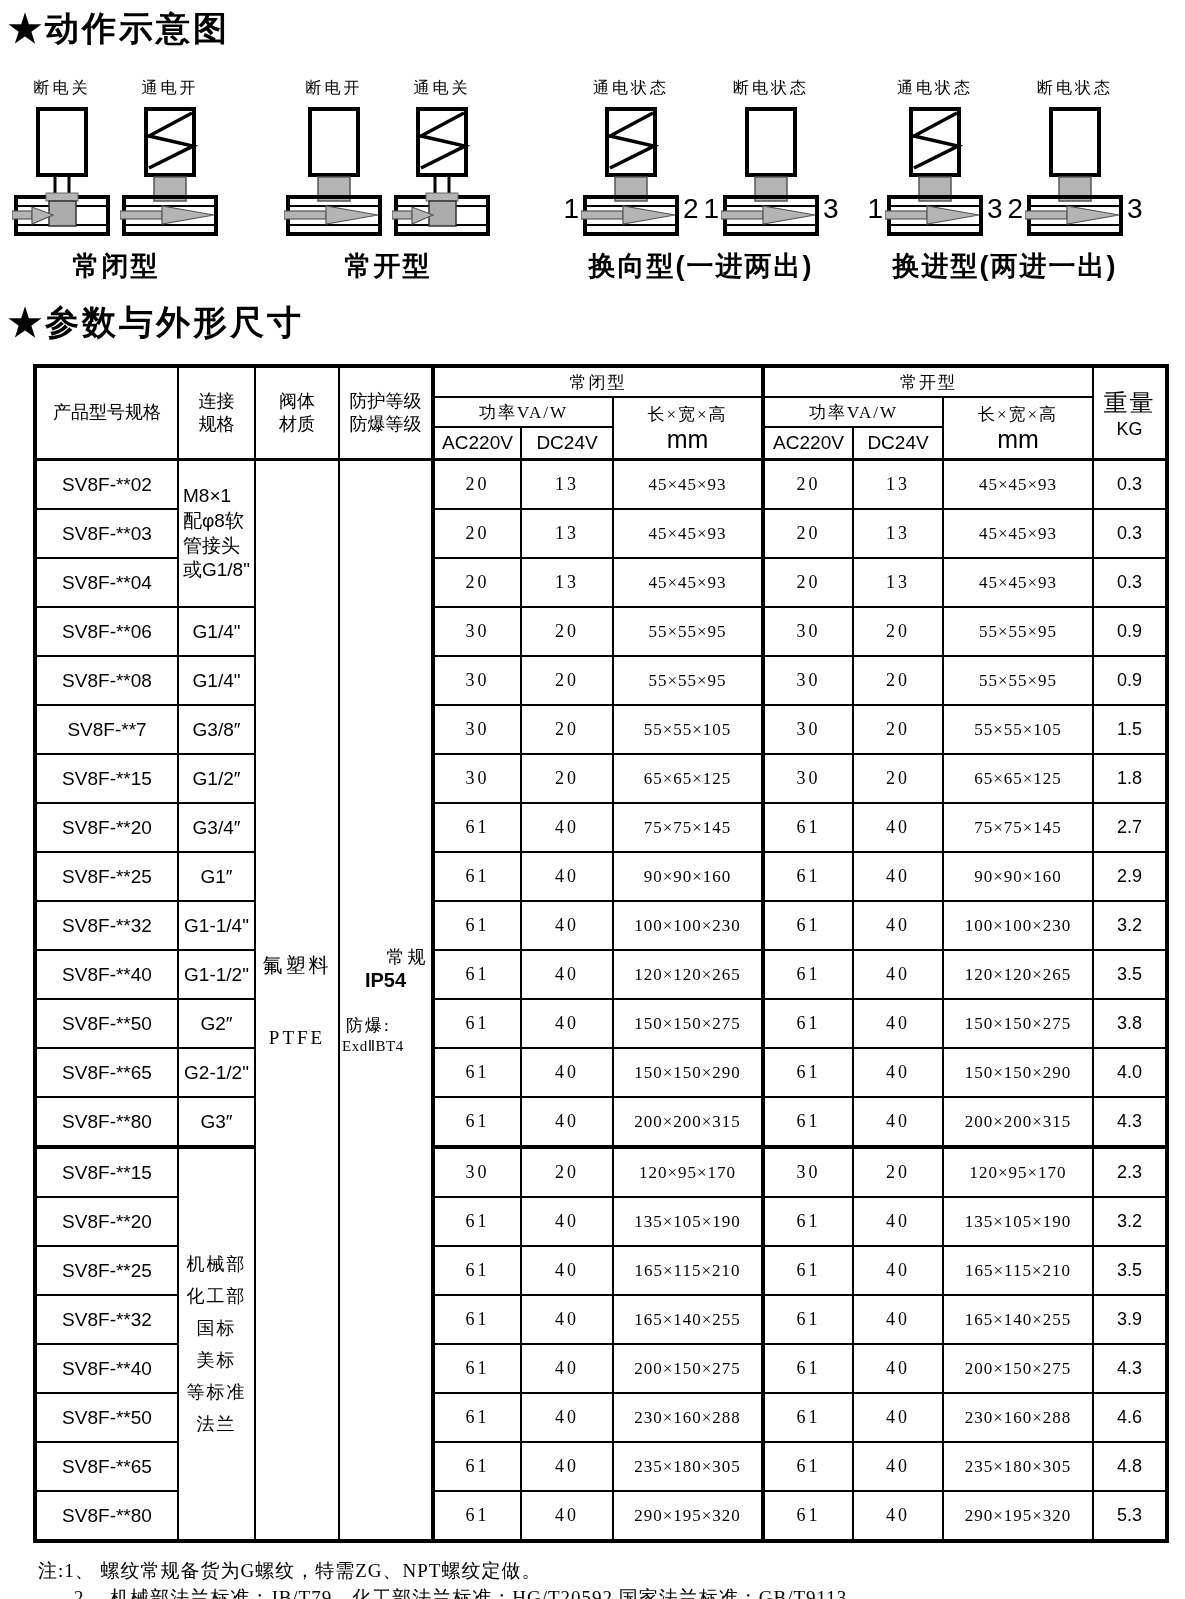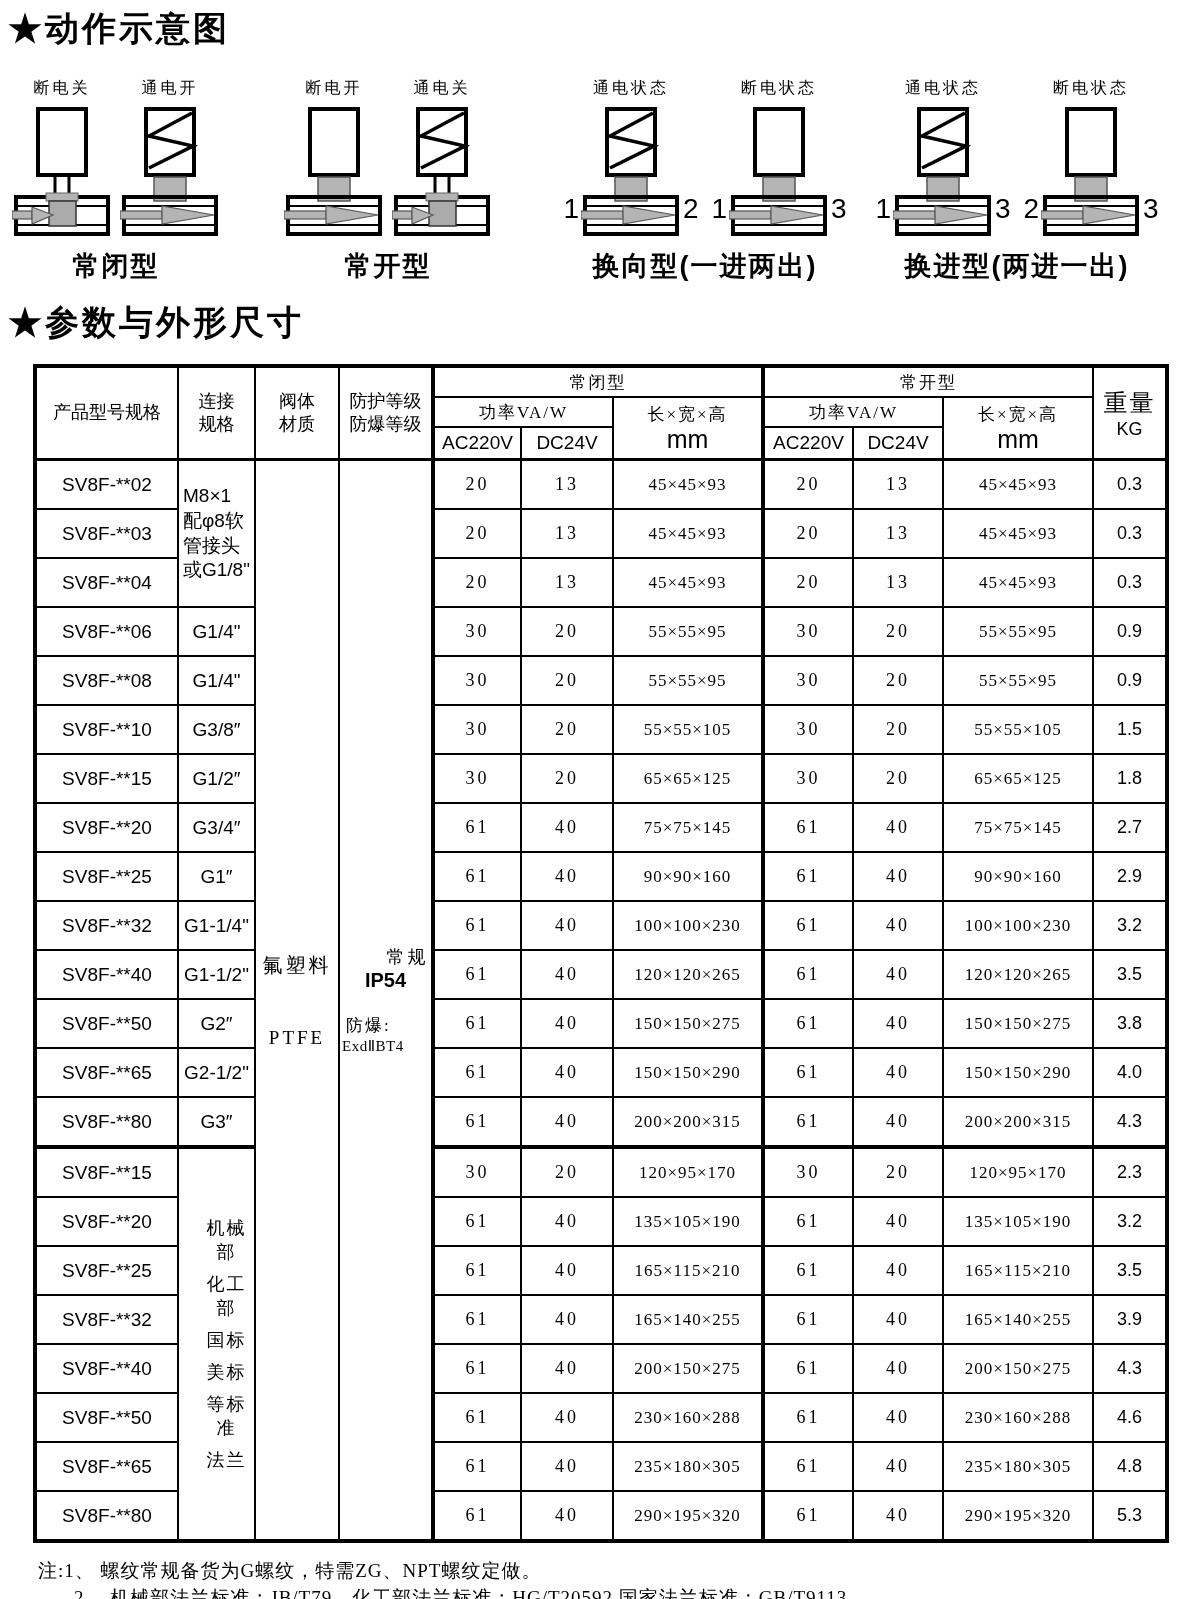--- a/index.html
+++ b/index.html
@@ -11,21 +11,21 @@
   .title2{margin-top:16px;}
 
   
   .dgroups{display:flex;align-items:flex-start;margin-top:26px;}
   .dgroup{display:flex;flex-direction:column;}
   .dgroup1{margin-left:12px;}
   .dgroup2{margin-left:64px;}
   .dgroup3{margin-left:70px;}
   .dgroup4{margin-left:26px;}
   .ditems{display:flex;gap:8px;}
-  .dgroup3 .ditems,.dgroup4 .ditems{gap:10px;}
+  .dgroup3 .ditems,.dgroup4 .ditems{gap:2px;}
   .ditem{display:flex;flex-direction:column;align-items:center;}
   .dlabel{font-family:"Liberation Serif",serif;font-size:16px;letter-spacing:3px;
           height:20px;margin-bottom:5px;white-space:nowrap;}
   .dbody{display:flex;align-items:flex-start;}
   .port{font-size:28px;width:17px;line-height:1;margin-top:92px;}
   .port.l{text-align:right;margin-right:2px;}
   .port.r{text-align:left;margin-left:2px;}
   .dcaption{text-align:center;font-size:27px;font-weight:bold;letter-spacing:2px;margin-top:10px;white-space:nowrap;}
 
   
@@ -49,21 +49,21 @@
   .th-weight .cn{font-family:Liberation Serif, serif;font-size:24px;letter-spacing:2px;}
   .th-weight .unit{font-size:18px;}
 
   .c-model{font-size:19px;}
   .c-conn{font-size:19px;}
   .c-num{font-family:"Liberation Serif",serif;font-size:18px;letter-spacing:3px;}
   .c-dim{font-family:"Liberation Serif",serif;font-size:17px;letter-spacing:1px;}
   .c-wt{font-size:18px;}
   .c-conngroup.conn-m8{font-size:19px;line-height:1.3;text-align:left;padding-left:4px;}
   .c-conngroup.conn-flange div{font-family:"Liberation Serif",serif;font-size:18px;
-      letter-spacing:2px;margin:8px 0;padding-left:20px;}
+      letter-spacing:2px;margin:8px 0;}
   .c-material div:first-child{font-family:"Liberation Serif",serif;font-size:20px;
       letter-spacing:3px;margin-bottom:48px;}
   .c-material div:last-child{font-family:"Liberation Serif",serif;font-size:19px;letter-spacing:3px;}
   .c-protection div:nth-child(1){font-family:Liberation Serif, serif;font-size:18px;letter-spacing:3px;padding-left:44px;}
   .c-protection div:nth-child(2){font-size:20px;font-weight:bold;margin-bottom:22px;}
   .c-protection div:nth-child(3){font-family:"Liberation Serif",serif;font-size:17px;
       letter-spacing:2px;text-align:left;padding-left:6px;}
   .c-protection div:nth-child(4){font-family:"Liberation Serif",serif;font-size:15px;
       letter-spacing:0.5px;text-align:left;padding-left:2px;}
 
@@ -362,21 +362,21 @@
         <td class="c-conn">G1/4"</td>
         <td class="c-num gl">30</td>
         <td class="c-num">20</td>
         <td class="c-dim">55×55×95</td>
         <td class="c-num gl">30</td>
         <td class="c-num">20</td>
         <td class="c-dim">55×55×95</td>
         <td class="c-wt">0.9</td>
       </tr>
       <tr>
-        <td class="c-model">SV8F-**10</td>
+        <td class="c-model">SV8F-**7</td>
         <td class="c-conn">G3/8″</td>
         <td class="c-num gl">30</td>
         <td class="c-num">20</td>
         <td class="c-dim">55×55×105</td>
         <td class="c-num gl">30</td>
         <td class="c-num">20</td>
         <td class="c-dim">55×55×105</td>
         <td class="c-wt">1.5</td>
       </tr>
       <tr>

